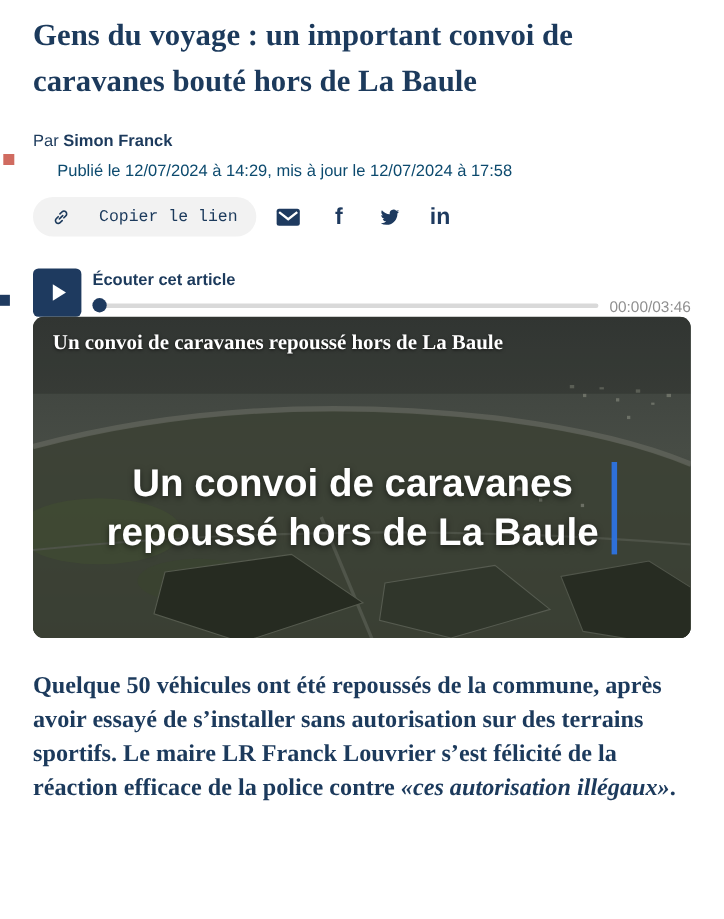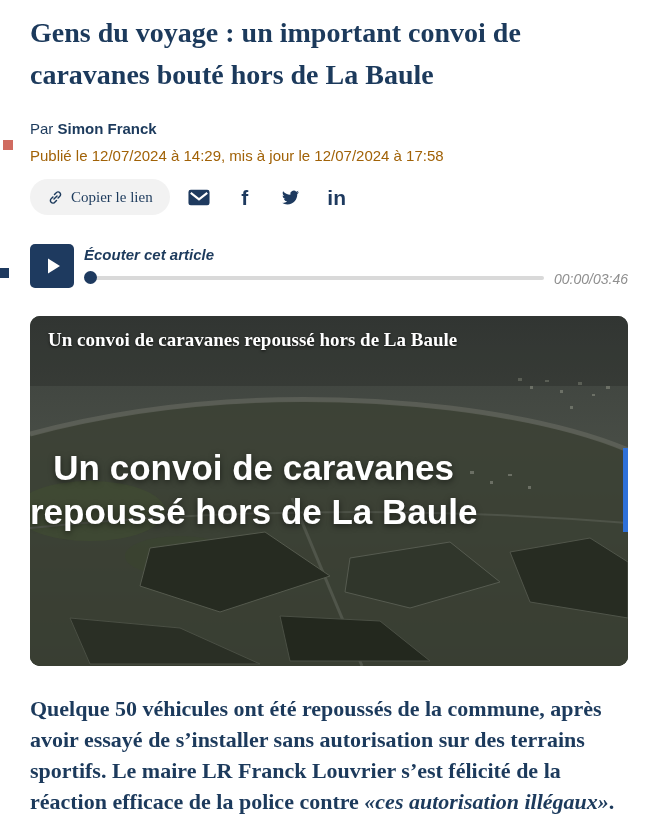--- a/index.html
+++ b/index.html
@@ -7,54 +7,54 @@
         font-family:"Liberation Sans",sans-serif;color:#1c3a5c;}
   .content{padding:0 30px;}
 
   
   .headline{margin:12px 0 0;font-family:"Liberation Serif",serif;font-weight:700;
             font-size:28px;line-height:42px;color:#1c3a5c;}
 
   
   .byline{margin-top:24px;font-size:15px;color:#1c3a5c;}
   .byline .author{font-weight:700;}
-  .pub-date{margin-top:10px;font-size:15px;color:#a16207;}
+  .pub-date{margin-top:10px;font-size:15px;color:#0c4a6e;margin-left:22px;}
 
   
   .share-row{margin-top:15px;display:flex;align-items:center;}
-  .pill{display:inline-flex;align-items:center;gap:7px;height:36px;padding:0 17px;
+  .pill{display:inline-flex;align-items:center;gap:26px;height:36px;padding:0 17px;
         background:#f2f2f2;border:none;border-radius:18px;color:#1c3a5c;
-        font-family:Liberation Serif, serif;font-size:15px;cursor:pointer;}
+        font-family:Liberation Mono, monospace;font-size:15px;cursor:pointer;}
   .social{display:flex;align-items:center;gap:24px;margin-left:18px;}
   .social-btn{background:none;border:none;padding:0;width:22px;height:22px;cursor:pointer;
               display:flex;align-items:center;justify-content:center;color:#1e3a5f;}
   .fb-glyph,.in-glyph{font-family:"Liberation Sans",sans-serif;font-weight:800;
                       color:#1e3a5f;font-size:21px;line-height:1;}
 
   
-  .audio{margin-top:29px;display:flex;gap:10px;font-style:italic;}
+  .audio{margin-top:29px;display:flex;gap:10px;}
   .play-btn{width:44px;height:44px;flex:none;background:#1e3a5f;border:none;border-radius:5px;
             display:flex;align-items:center;justify-content:center;cursor:pointer;}
   .audio-col{flex:1;padding-top:2px;min-width:0;}
   .audio-label{font-weight:700;font-size:15px;color:#1c3a5c;}
   .progress-row{display:flex;align-items:flex-start;margin-top:8px;}
   .track-wrap{position:relative;flex:1;height:13px;margin-right:10px;}
   .track{position:absolute;top:5px;left:5px;right:0;height:4px;background:#d9d9d9;border-radius:2px;}
   .handle{position:absolute;top:0;left:0;width:13px;height:13px;border-radius:50%;background:#1e3a5f;}
   .time{font-size:14px;color:#8f8f8f;white-space:nowrap;}
 
   
-  .video{position:relative;margin-top:28px;width:598px;height:350px;border-radius:10px;
+  .video{position:relative;width:598px;height:292px;border-radius:10px;
          overflow:hidden;background:#3e443e;cursor:pointer;}
   .video svg.scene{position:absolute;inset:0;display:block;}
   .video-caption-top{position:absolute;top:13px;left:18px;font-family:"Liberation Serif",serif;
                      font-weight:700;font-size:19px;color:#ffffff;
                      text-shadow:0 1px 3px rgba(0,0,0,.7);}
   .video-caption-main{position:absolute;top:130px;left:0;right:0;
-                      display:flex;justify-content:space-between;align-items:center;}
+                      display:flex;justify-content:center;align-items:center;}
   .caption-lines{text-align:center;font-family:"Liberation Sans",sans-serif;font-weight:700;
                  font-size:35px;line-height:44px;color:#ffffff;
                  text-shadow:0 2px 6px rgba(0,0,0,.55);}
   .caption-bar{width:5px;height:84px;background:#2e70d9;margin-left:12px;flex:none;}
 
   
   .lead{margin:27px 0 0;font-family:"Liberation Serif",serif;font-weight:700;
         font-size:22px;line-height:31px;color:#1c3a5c;}
   .lead em{font-style:italic;}
 

